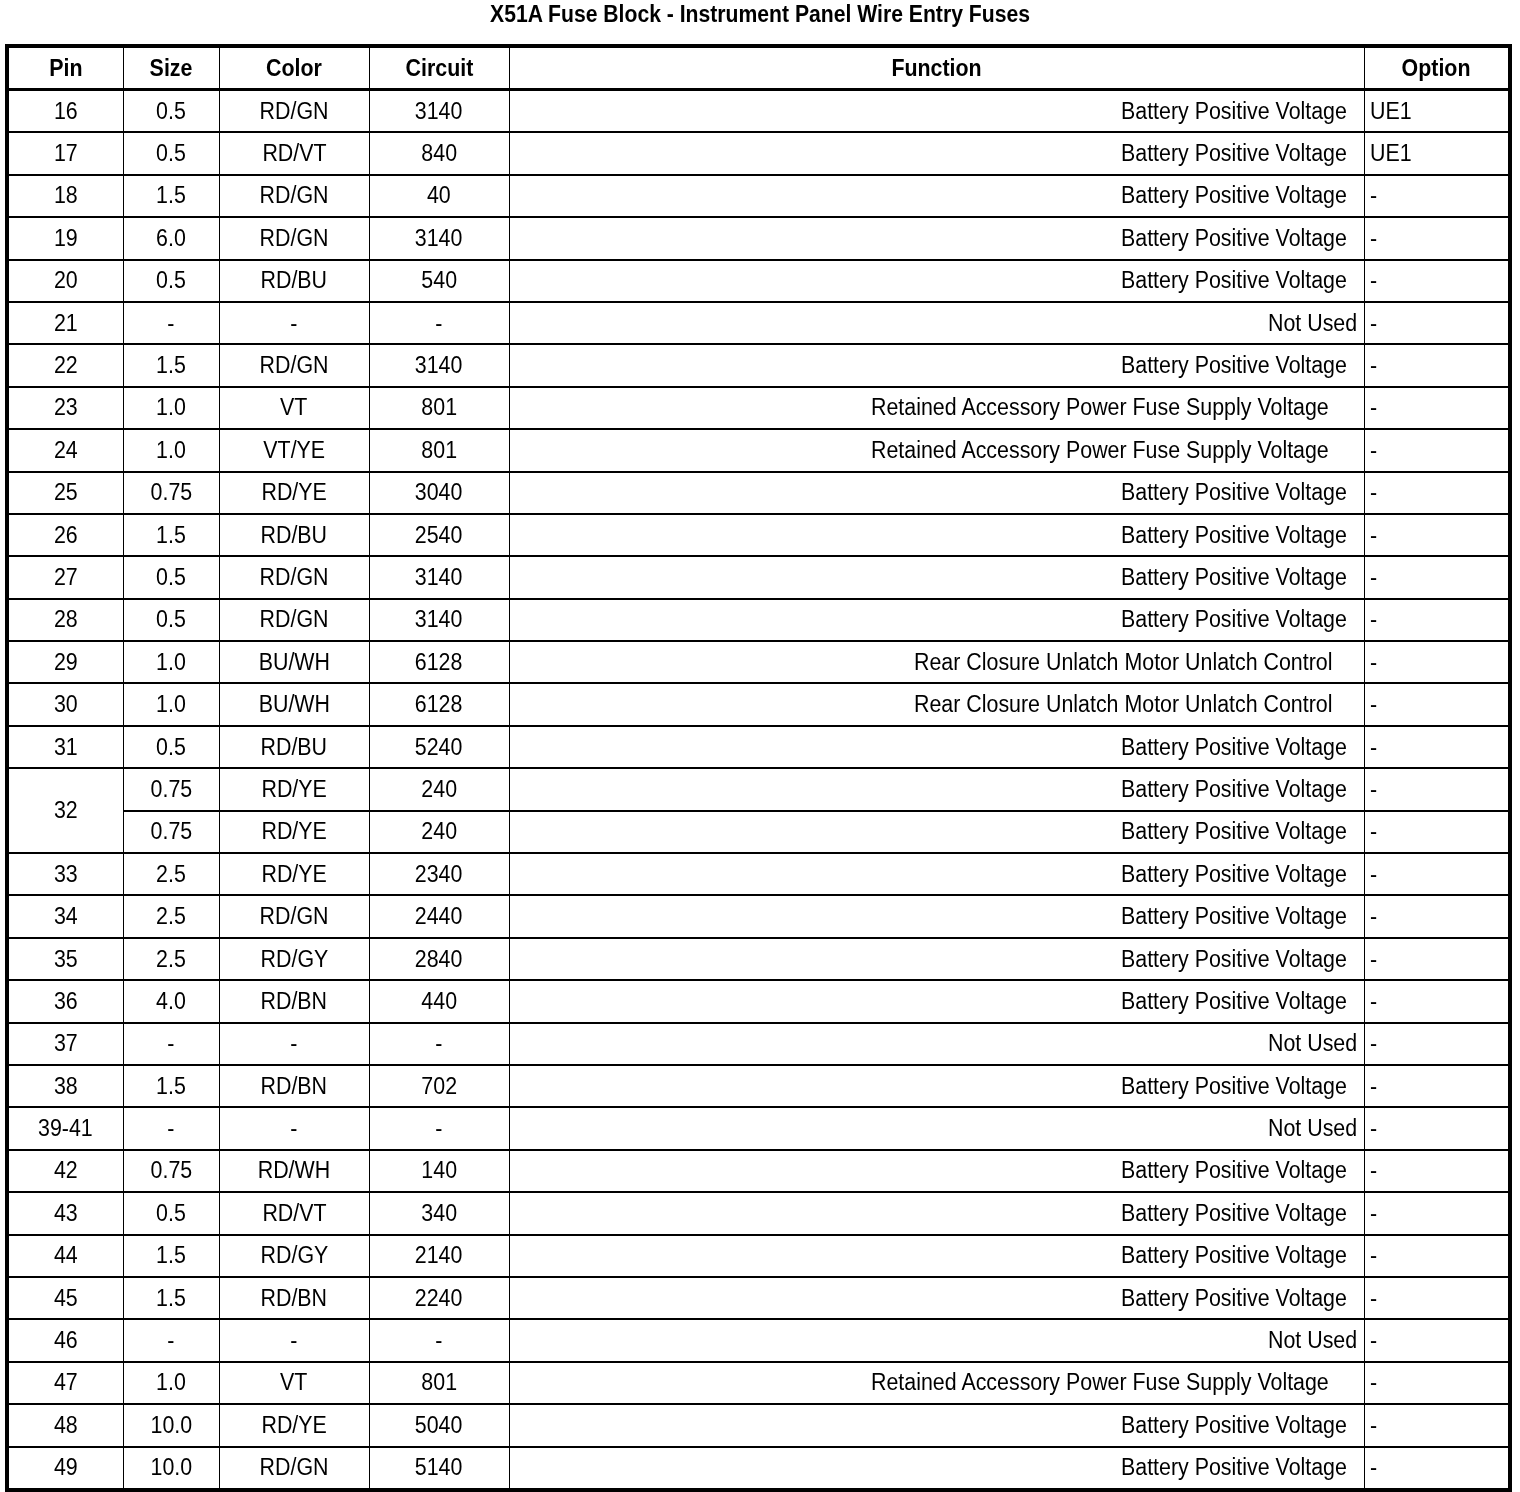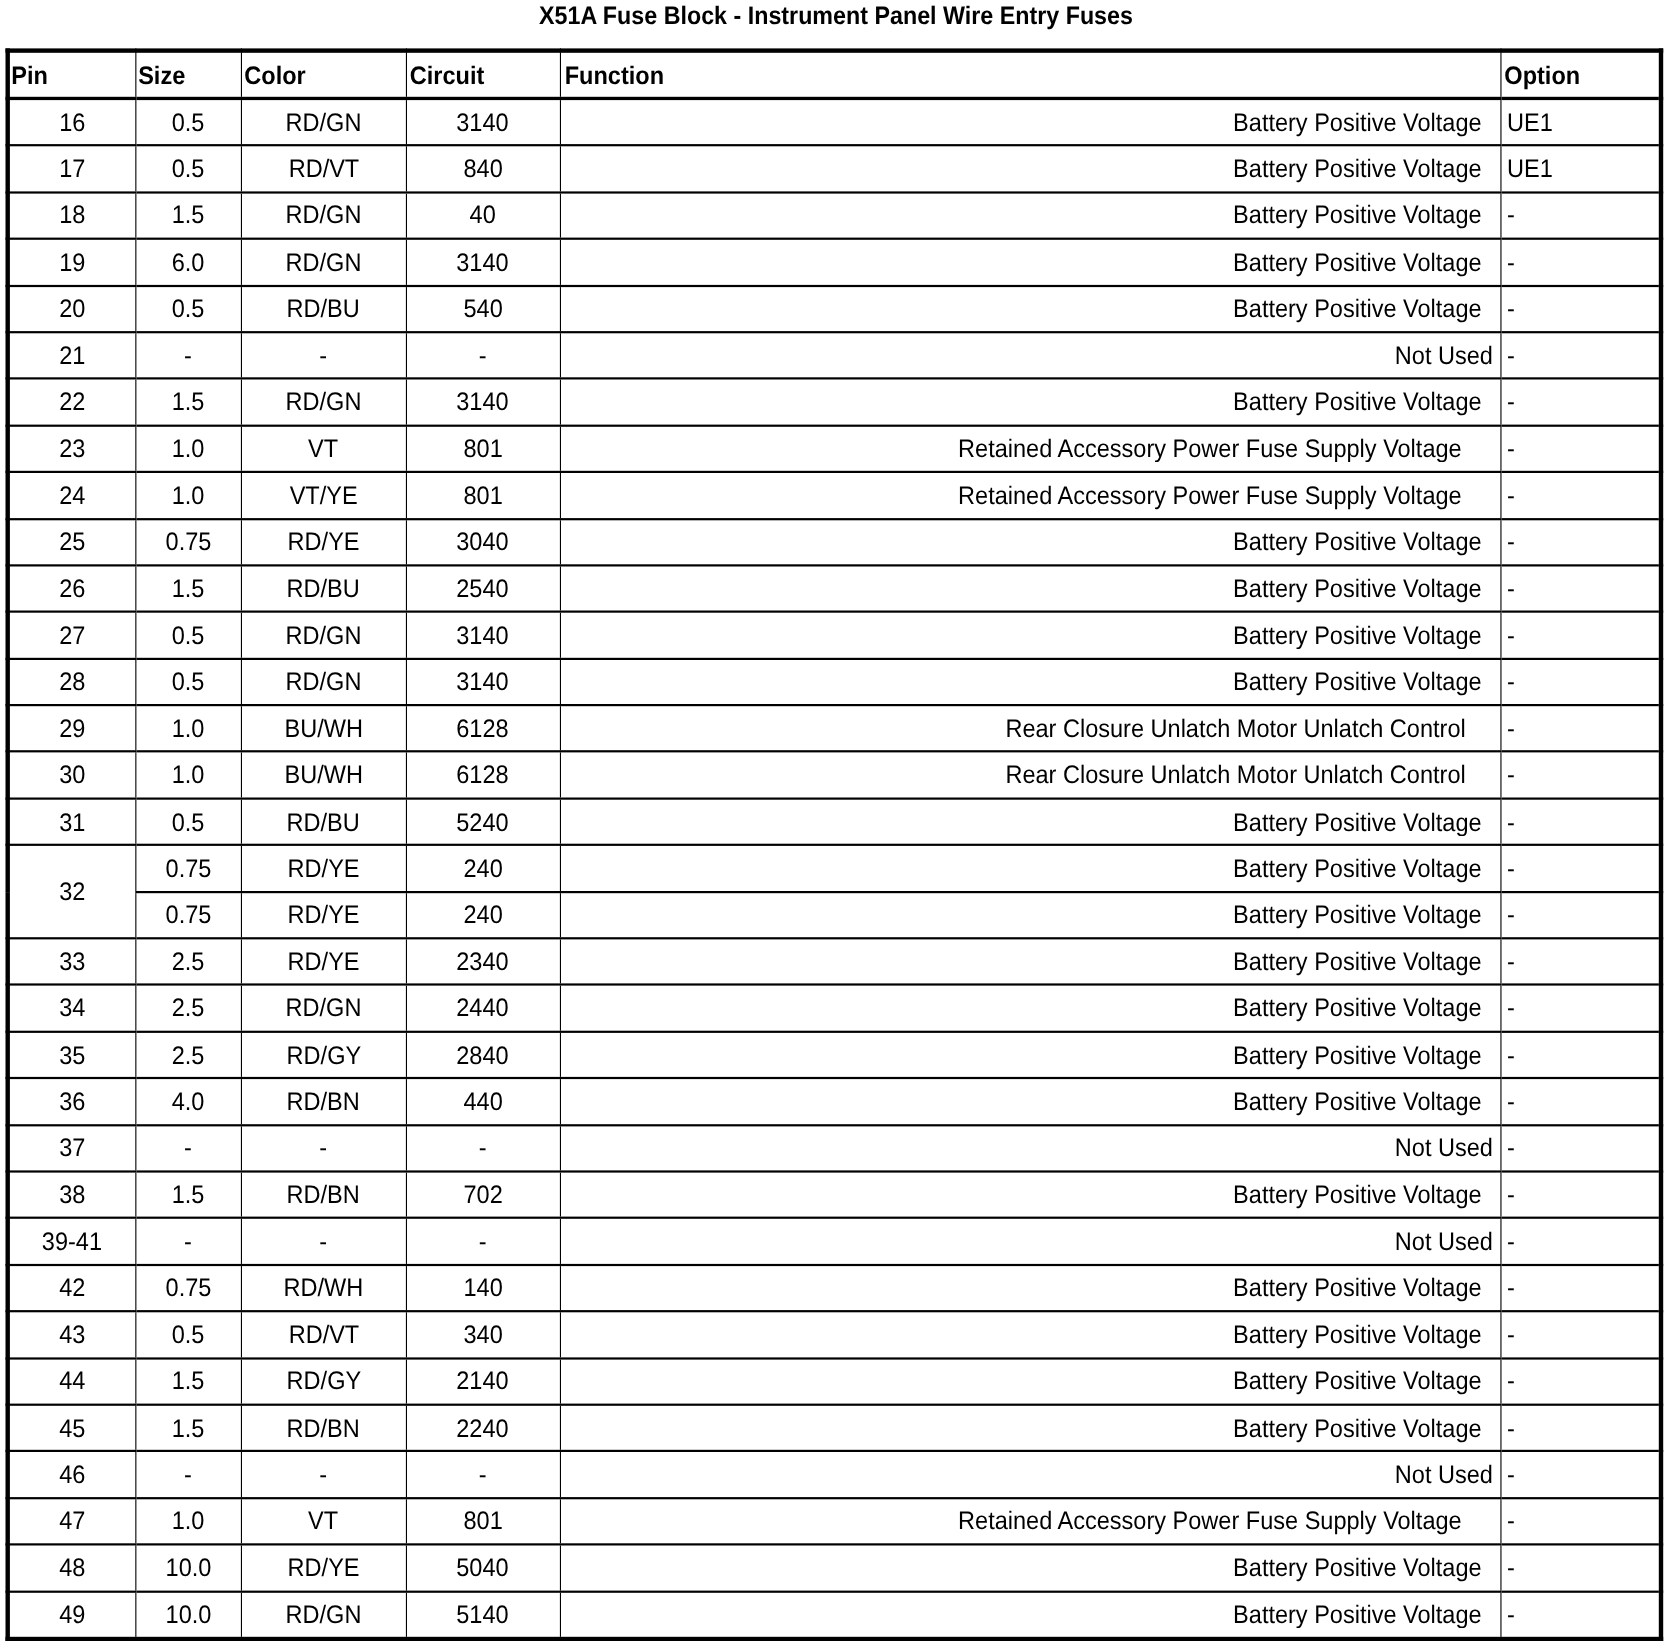--- a/index.html
+++ b/index.html
@@ -44,21 +44,21 @@
       border-top: 2px solid #000;
       border-bottom: 2px solid #000;
       height: 40.4px;
       padding: 0;
       font-size: 23px;
       white-space: nowrap;
       overflow: hidden;
     }
     table.fuse-table th {
       font-weight: bold;
-      text-align: left;
+      text-align: center;
       height: 40px;
       border-bottom: 3px solid #000;
     }
     table.fuse-table td.c { text-align: center; }
     table.fuse-table td.l { text-align: right; padding-left: 6px; }
     table.fuse-table td.opt { text-align: left; padding-left: 5px; }
     table.fuse-table tr.thin td { border-top: 1px solid #000; }
     .txt {
       display: inline-block;
       transform: scaleX(0.93);

